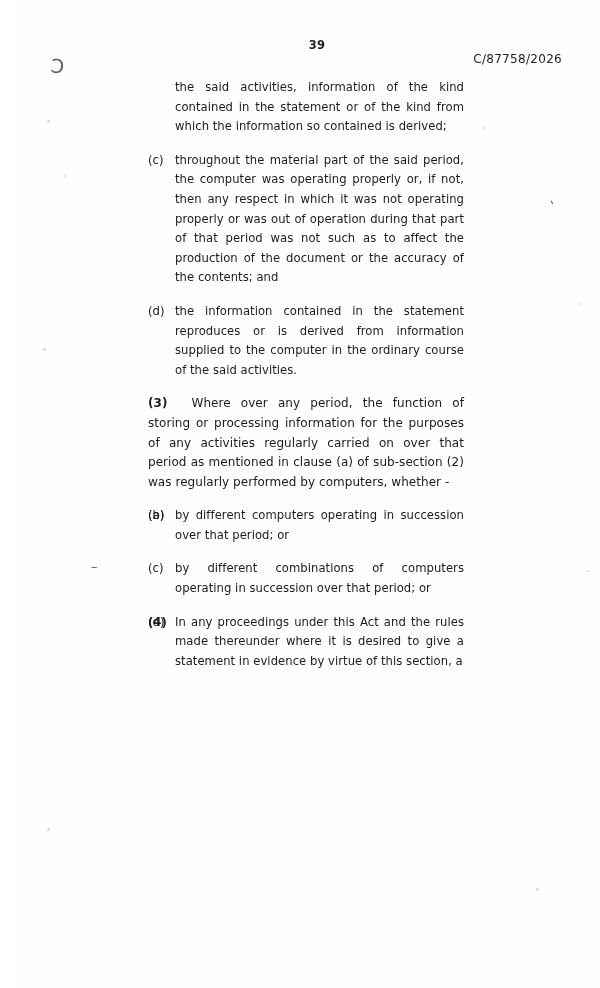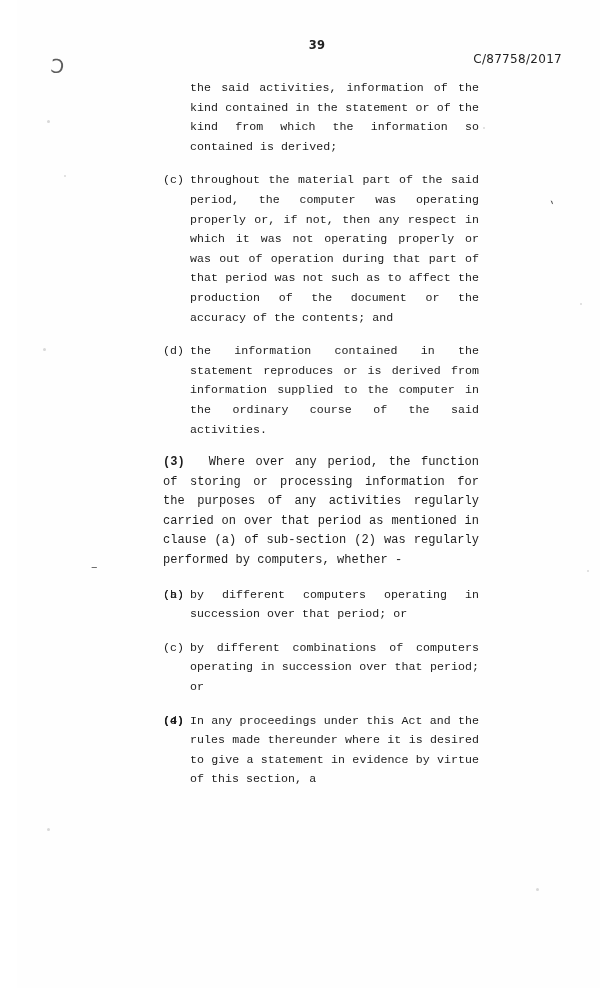--- a/index.html
+++ b/index.html
@@ -35,24 +35,23 @@
     top: 52px;
     right: 55px;
     font-size: 12px;
     color: #222;
     letter-spacing: 0.3px;
   }
 
   
   .body {
     position: absolute;
-    left: 146px;
+    left: 131px;
     top: 78px;
     width: 316px;
-    font-family: Liberation Mono, monospace;
   }
 
   .para {
     text-align: justify;
     font-size: 11.6px;
     line-height: 19.6px;
     color: #1b1b1b;
     margin: 0 0 14px 0;
     letter-spacing: 0.05px;
   }
@@ -136,21 +135,21 @@
     pointer-events: none;
   }
 </style>
 </head>
 <body>
 
 <div class="page">
 
   <div class="page-number">39</div>
 
-  <div class="doc-ref">C/87758/2017</div>
+  <div class="doc-ref">C/87758/2026</div>
 
   <div class="artifact artifact-curl">Ɔ</div>
   <div class="artifact artifact-tick">ˋ</div>
   <div class="artifact artifact-dash">–</div>
 
   <div class="speck" style="left:30px;  top:120px; width:3px; height:3px;"></div>
   <div class="speck" style="left:47px;  top:175px; width:2px; height:2px;"></div>
   <div class="speck" style="left:26px;  top:348px; width:3px; height:3px;"></div>
   <div class="speck" style="left:30px;  top:828px; width:3px; height:3px;"></div>
   <div class="speck" style="left:563px; top:303px; width:2px; height:2px;"></div>

